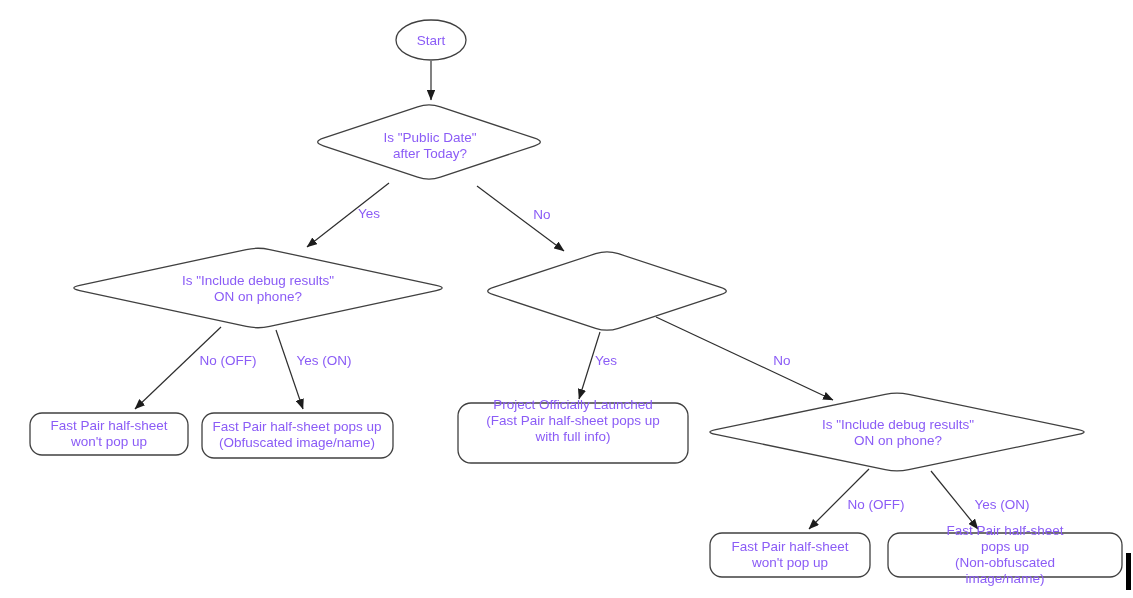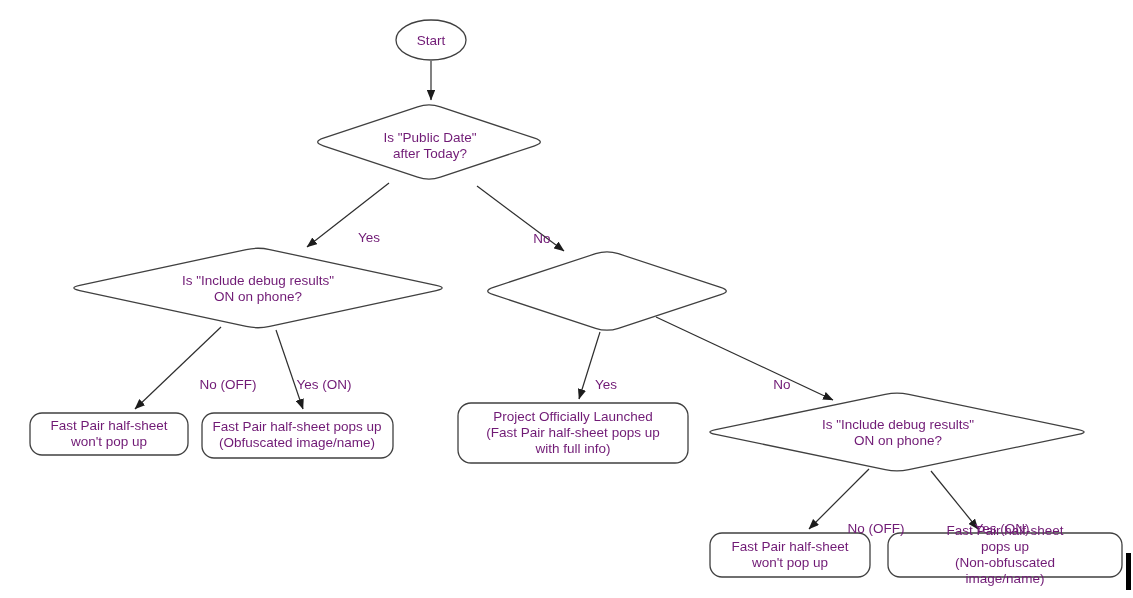--- a/index.html
+++ b/index.html
@@ -9,27 +9,27 @@
     height: 598px;
     background: #ffffff;
     font-family: "Liberation Sans", sans-serif;
     overflow: hidden;
   }
   .stage svg { position: absolute; left: 0; top: 0; }
   .labels { position: absolute; left: 0; top: 0; width: 100%; height: 100%; pointer-events: none; }
   .node-label, .edge-label {
     position: absolute;
     transform: translate(-50%, -50%);
-    color: #701a75;
+    color: #8b5cf6;
     font-size: 13.5px;
     line-height: 16px;
     text-align: center;
     white-space: pre-line;
   }
-  .edge-label { white-space: nowrap; margin-top: 24px; }
+  .edge-label { white-space: nowrap; }
   .shape { fill: #ffffff; stroke: #404040; stroke-width: 1.3; }
   .edge  { stroke: #2e2e2e; stroke-width: 1.2; fill: none; }
 </style>
 </head>
 <body>
 
 <div class="stage">
 
   <svg width="1133" height="598" viewBox="0 0 1133 598">
     <defs>
@@ -71,21 +71,21 @@
     <div class="node-label" style="left:430px; top:146px">Is "Public Date"
 after Today?</div>
     <div class="node-label" style="left:258px; top:289px">Is "Include debug results"
 ON on phone?</div>
     <div class="node-label" style="left:898px; top:433px">Is "Include debug results"
 ON on phone?</div>
     <div class="node-label" style="left:109px; top:434px">Fast Pair half-sheet
 won't pop up</div>
     <div class="node-label" style="left:297px; top:435px">Fast Pair half-sheet pops up
 (Obfuscated image/name)</div>
-    <div class="node-label" style="left:573px; top:433px">Project Officially Launched
+    <div class="node-label" style="left:573px; top:421px">Project Officially Launched
 (Fast Pair half-sheet pops up
 with full info)</div>
     <div class="node-label" style="left:790px; top:555px">Fast Pair half-sheet
 won't pop up</div>
     <div class="node-label" style="left:1005px; top:555px">Fast Pair half-sheet pops up
 (Non-obfuscated image/name)</div>
 
     <div class="edge-label" style="left:369px; top:214px">Yes</div>
     <div class="edge-label" style="left:542px; top:215px">No</div>
     <div class="edge-label" style="left:228px; top:361px">No (OFF)</div>

